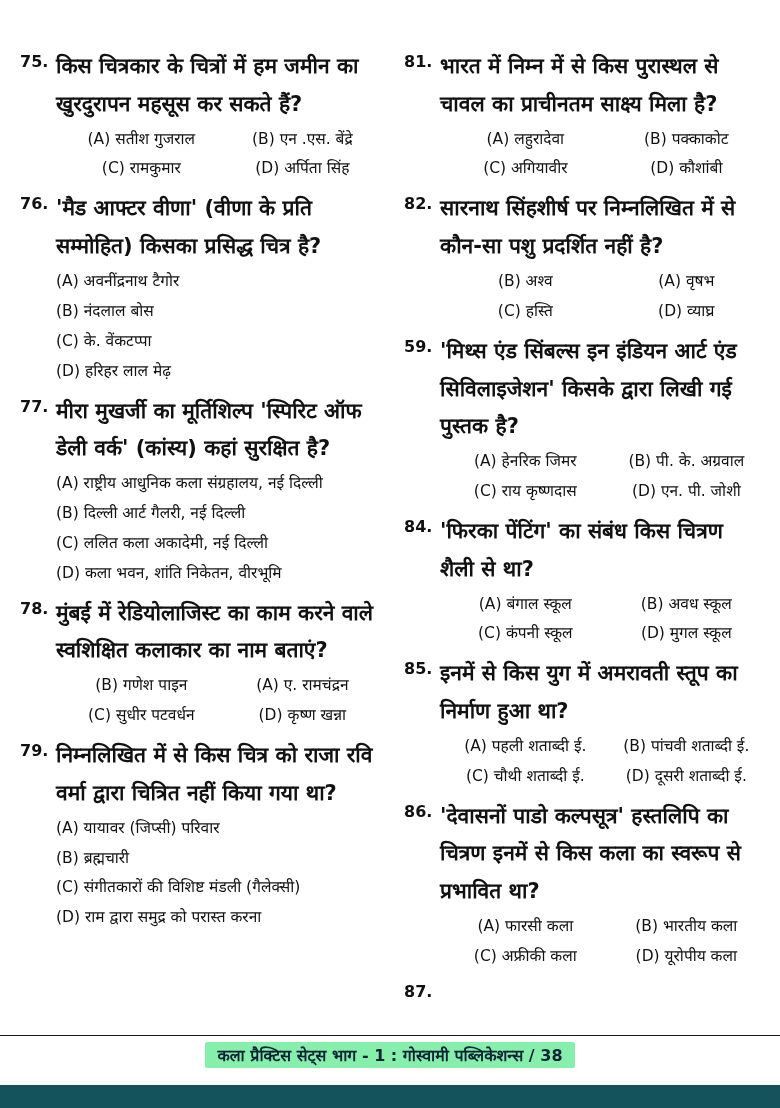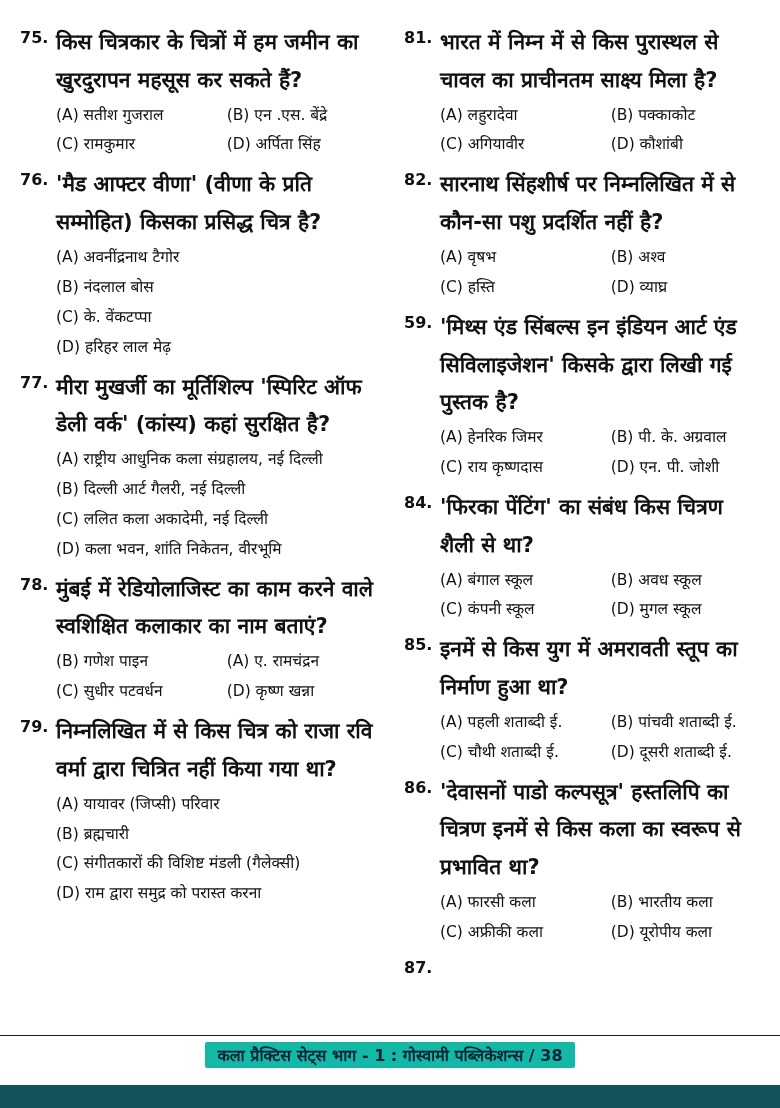--- a/index.html
+++ b/index.html
@@ -13,20 +13,21 @@
     font-family: "DejaVu Sans", sans-serif;
     color: #111111;
     position: relative;
     overflow: hidden;
   }
   .page {
     position: absolute;
     inset: 0;
     padding: 24px 18px 12px 20px;
     box-sizing: border-box;
+    margin-top: 24px;
   }
   .columns {
     display: flex;
     gap: 26px;
     align-items: flex-start;
   }
   .col {
     flex: 1 1 0;
     min-width: 0;
   }
@@ -50,20 +51,21 @@
     line-height: 1.8;
   }
   .options {
     font-size: 15.5px;
     line-height: 1.8;
     margin-top: 1px;
   }
   .options.grid {
     display: grid;
     grid-template-columns: 53% 47%;
+    text-align: center;
   }
   .options.list .option {
     display: block;
   }
   .option {
     padding: 1px 0;
     white-space: nowrap;
     overflow: hidden;
   }
   .footer-rule {
@@ -174,22 +176,22 @@
               <div class="option">(C) अगियावीर</div>
               <div class="option">(D) कौशांबी</div>
             </div>
           </div>
         </div>
         <div class="question">
           <div class="qnum">82.</div>
           <div class="qbody">
             <div class="qtext">सारनाथ सिंहशीर्ष पर निम्नलिखित में से कौन-सा पशु प्रदर्शित नहीं है?</div>
             <div class="options grid">
+              <div class="option">(B) अश्व</div>
               <div class="option">(A) वृषभ</div>
-              <div class="option">(B) अश्व</div>
               <div class="option">(C) हस्ति</div>
               <div class="option">(D) व्याघ्र</div>
             </div>
           </div>
         </div>
         <div class="question">
           <div class="qnum">59.</div>
           <div class="qbody">
             <div class="qtext">'मिथ्स एंड सिंबल्स इन इंडियन आर्ट एंड सिविलाइजेशन' किसके द्वारा लिखी गई पुस्तक है?</div>
             <div class="options grid">
@@ -238,17 +240,17 @@
         </div>
         <div class="question">
           <div class="qnum">87.</div>
         </div>
       </div>
   </div>
 
   <div class="footer-rule"></div>
 
   <div class="footer">
-    <span class="footer-text" style="background: #14b8a6;">कला प्रैक्टिस सेट्स भाग - 1 : गोस्वामी पब्लिकेशन्स / 38</span>
+    <span class="footer-text" style="background: #86efac;">कला प्रैक्टिस सेट्स भाग - 1 : गोस्वामी पब्लिकेशन्स / 38</span>
   </div>
 
   <div class="bottom-bar" style="background: rgb(20, 82, 92);"></div>
 </div>
 
 </body></html>

